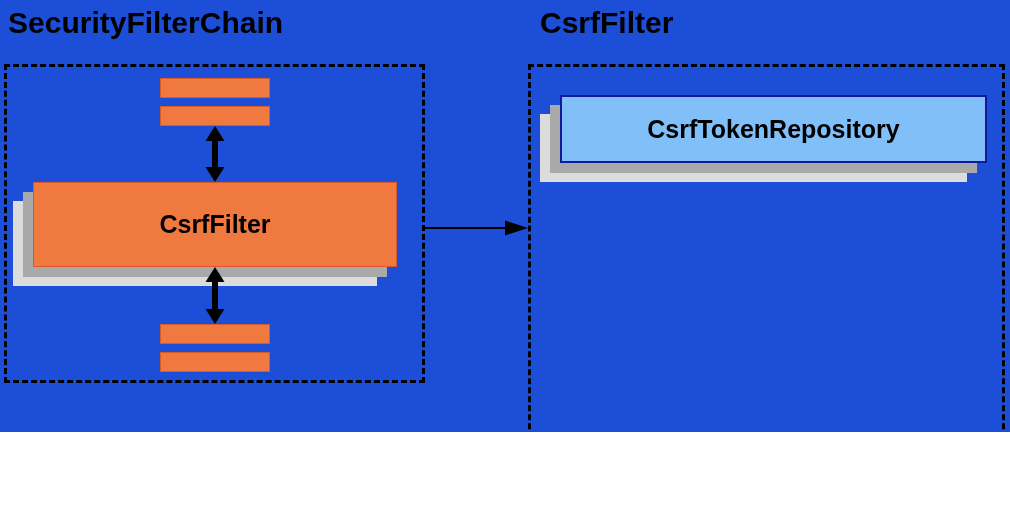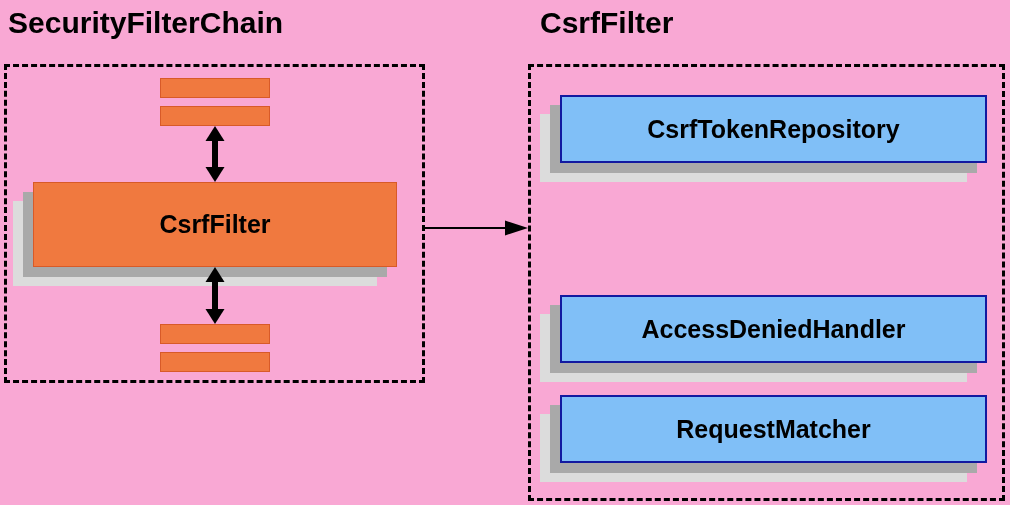--- a/index.html
+++ b/index.html
@@ -4,22 +4,22 @@
 <style>
   html, body {
     margin: 0;
     padding: 0;
     background: #ffffff;
     font-family: "Liberation Sans", "DejaVu Sans", sans-serif;
   }
   .canvas {
     position: relative;
     width: 1010px;
-    height: 505px;
-    background: #f9a8d4;
+    height: 432px;
+    background: #1d4ed8;
     overflow: hidden;
   }
   .diagram-title {
     position: absolute;
     top: 5px;
     font-size: 30px;
     font-weight: bold;
     color: #000000;
     white-space: nowrap;
     line-height: 36px;
@@ -155,22 +155,16 @@
     <path d="M103 14 L80 6.5 L80 21.5 Z" fill="#000000"></path>
   </svg>
 
   <div class="dashed-container container-right">
 
     <div class="component-box comp-1">
       <span class="node-label">CsrfTokenRepository</span>
     </div>
 
 
-    <div class="component-box comp-3">
-      <span class="node-label">AccessDeniedHandler</span>
-    </div>
 
-    <div class="component-box comp-4">
-      <span class="node-label">RequestMatcher</span>
-    </div>
   </div>
 
 </div>
 
 </body></html>

